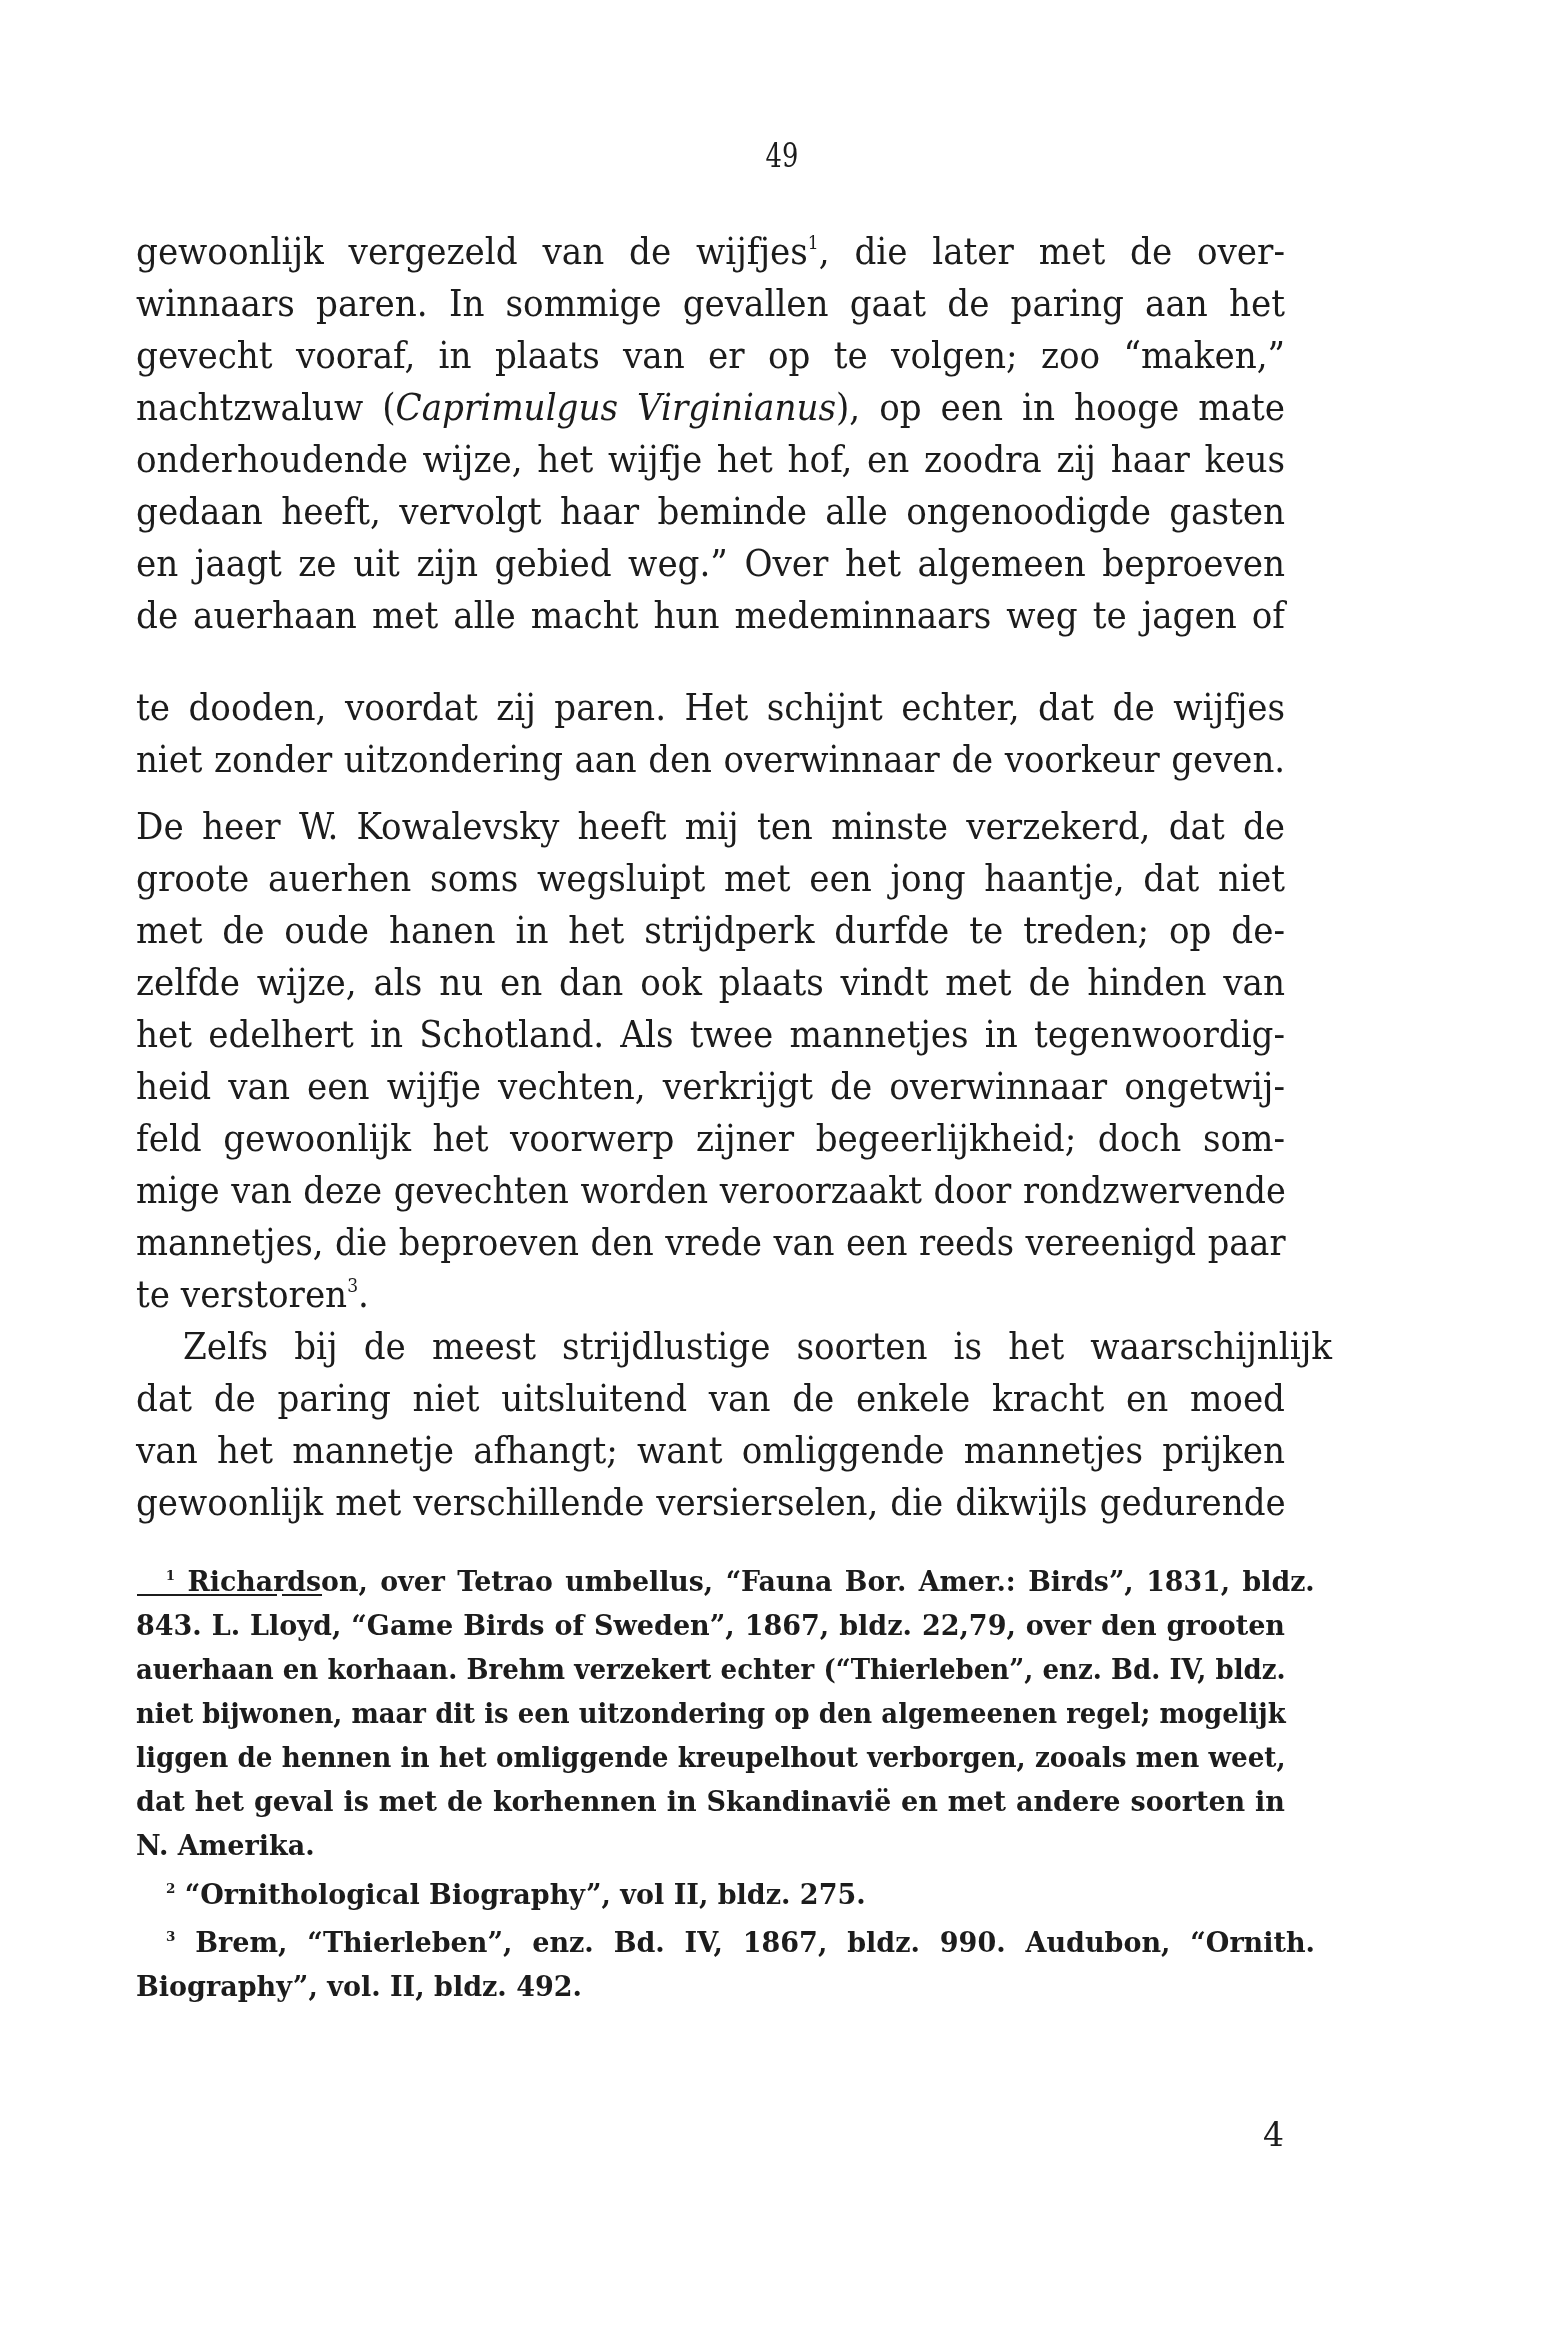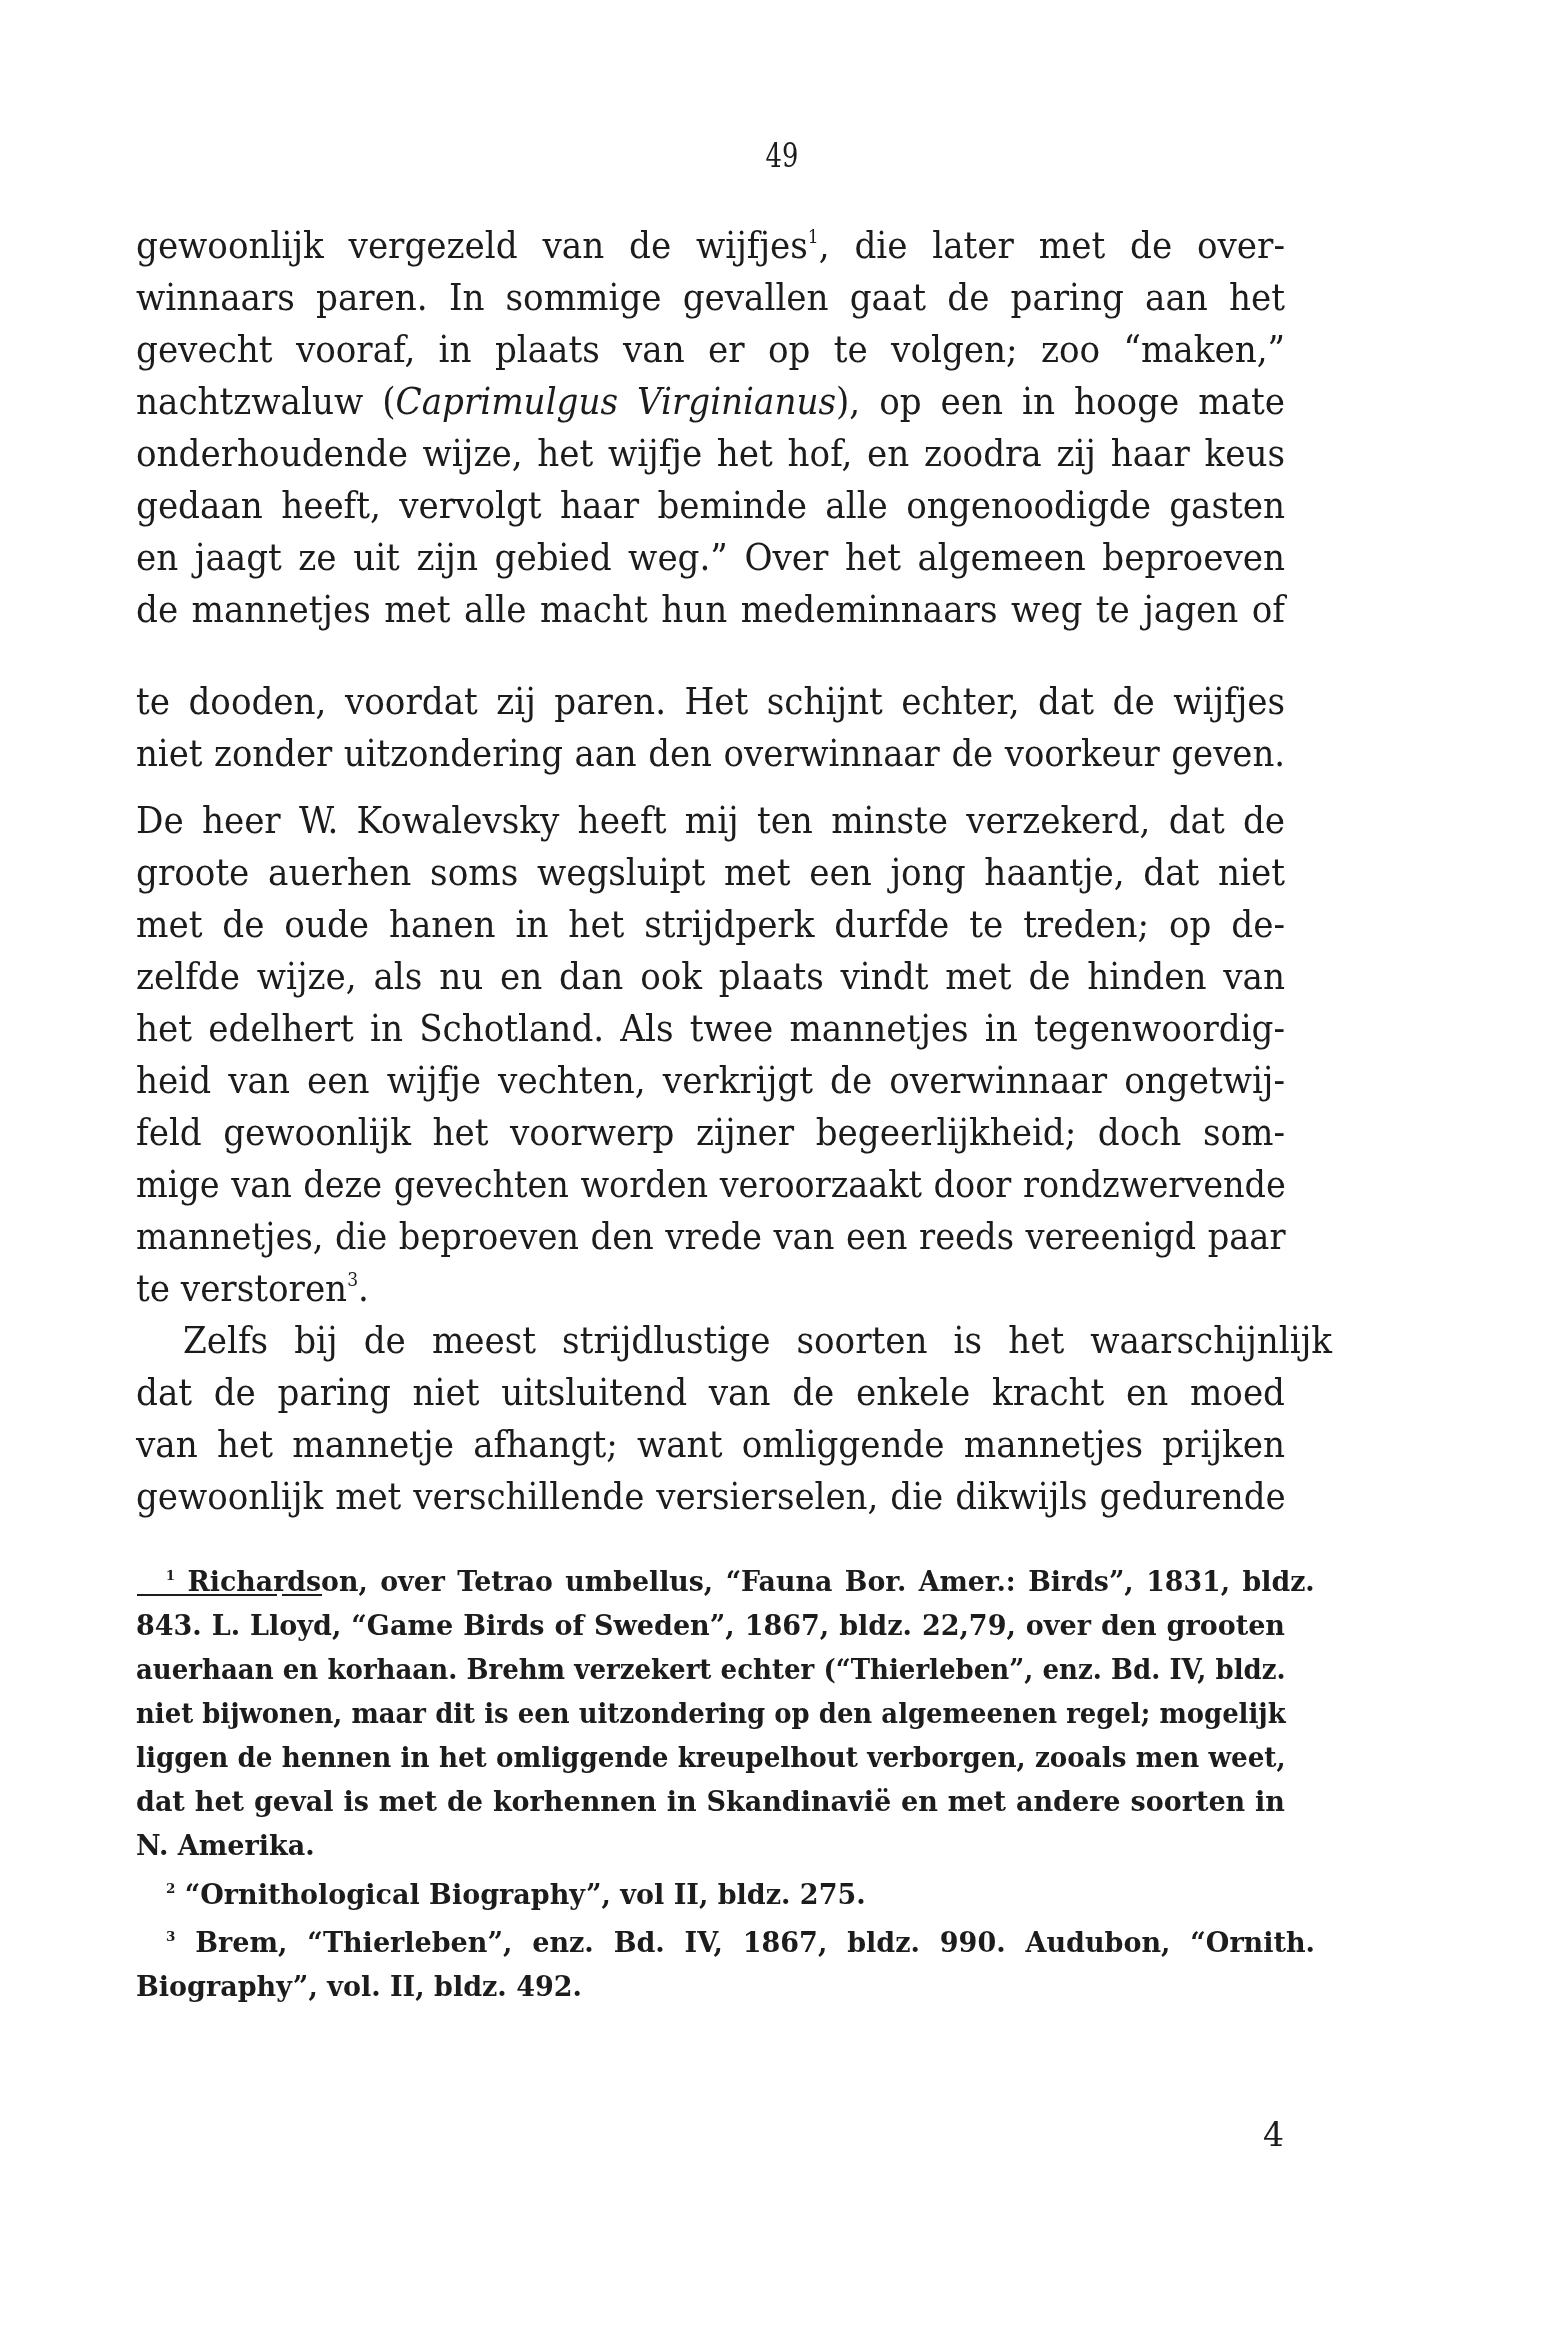--- a/index.html
+++ b/index.html
@@ -7,21 +7,21 @@
     width: 1564px; height: 2410px; position: relative; overflow: hidden;
     font-family: "DejaVu Serif", "Liberation Serif", serif;
     color: #1c1c1c;
   }
   .page-number {
     position: absolute; top: 137px; left: 0; width: 1564px;
     text-align: center; font-size: 33px; line-height: 37px;
     transform: scaleX(0.78);
   }
   .body-text {
-    position: absolute; left: 136px; top: 219px; width: 1149px;
+    position: absolute; left: 136px; top: 225px; width: 1149px;
   }
   .line {
     display: block; height: 52px; line-height: 52px;
     font-size: 38px; white-space: nowrap;
     text-align: justify; text-align-last: justify;
     font-stretch: condensed;
     transform-origin: left center;
   }
   .line.last { text-align-last: left; }
   .line.indent { padding-left: 47px; }
@@ -56,21 +56,21 @@
 <div class="page-number">49</div>
 
 <div class="body-text" id="body-text">
     <div class="line" style="white-space: nowrap; text-align-last: justify; display: block; width: 1149px;"><span>gewoonlijk vergezeld van de wijfjes</span><sup>1</sup><span>, die later met de over-</span></div>
     <div class="line" style="white-space: nowrap; text-align-last: justify; display: block; width: 1149px;"><span>winnaars paren. In sommige gevallen gaat de paring aan het</span></div>
     <div class="line" style="white-space: nowrap; text-align-last: justify; display: block; width: 1149px;"><span>gevecht vooraf, in plaats van er op te volgen; zoo “maken,”</span></div>
     <div class="line" style="white-space: nowrap; text-align-last: justify; display: block; width: 1149px;"><span>nachtzwaluw (</span><span class="ital">Caprimulgus Virginianus</span><span>), op een in hooge mate</span></div>
     <div class="line" style="white-space: nowrap; text-align-last: justify; display: block; width: 1149px;"><span>onderhoudende wijze, het wijfje het hof, en zoodra zij haar keus</span></div>
     <div class="line" style="white-space: nowrap; text-align-last: justify; display: block; width: 1149px;"><span>gedaan heeft, vervolgt haar beminde alle ongenoodigde gasten</span></div>
     <div class="line" style="white-space: nowrap; text-align-last: justify; display: block; width: 1149px;"><span>en jaagt ze uit zijn gebied weg.” Over het algemeen beproeven</span></div>
-    <div class="line" style="white-space: nowrap; text-align-last: justify; display: block; width: 1149px;"><span>de mannetjes met alle macht hun medeminnaars weg te jagen of</span></div>
+    <div class="line" style="white-space: nowrap; text-align-last: justify; display: block; width: 1149px;"><span>de auerhaan met alle macht hun medeminnaars weg te jagen of</span></div>
     <div class="line" style="white-space: nowrap; text-align-last: justify; display: block; width: 1149px; margin-top: 40px;"><span>te dooden, voordat zij paren. Het schijnt echter, dat de wijfjes</span></div>
     <div class="line" style="white-space: nowrap; text-align-last: justify; display: block; width: 1157px; transform: scaleX(0.993153); transform-origin: left center;"><span>niet zonder uitzondering aan den overwinnaar de voorkeur geven.</span></div>
     <div class="line" style="white-space: nowrap; text-align-last: justify; display: block; width: 1149px; margin-top: 15px;"><span>De heer W. Kowalevsky heeft mij ten minste verzekerd, dat de</span></div>
     <div class="line" style="white-space: nowrap; text-align-last: justify; display: block; width: 1149px;"><span>groote auerhen soms wegsluipt met een jong haantje, dat niet</span></div>
     <div class="line" style="white-space: nowrap; text-align-last: justify; display: block; width: 1149px;"><span>met de oude hanen in het strijdperk durfde te treden; op de-</span></div>
     <div class="line" style="white-space: nowrap; text-align-last: justify; display: block; width: 1149px;"><span>zelfde wijze, als nu en dan ook plaats vindt met de hinden van</span></div>
     <div class="line" style="white-space: nowrap; text-align-last: justify; display: block; width: 1149px;"><span>het edelhert in Schotland. Als twee mannetjes in tegenwoordig-</span></div>
     <div class="line" style="white-space: nowrap; text-align-last: justify; display: block; width: 1149px;"><span>heid van een wijfje vechten, verkrijgt de overwinnaar ongetwij-</span></div>
     <div class="line" style="white-space: nowrap; text-align-last: justify; display: block; width: 1149px;"><span>feld gewoonlijk het voorwerp zijner begeerlijkheid; doch som-</span></div>
     <div class="line" style="white-space: nowrap; text-align-last: justify; display: block; width: 1174px; transform: scaleX(0.979349); transform-origin: left center;"><span>mige van deze gevechten worden veroorzaakt door rondzwervende</span></div>

